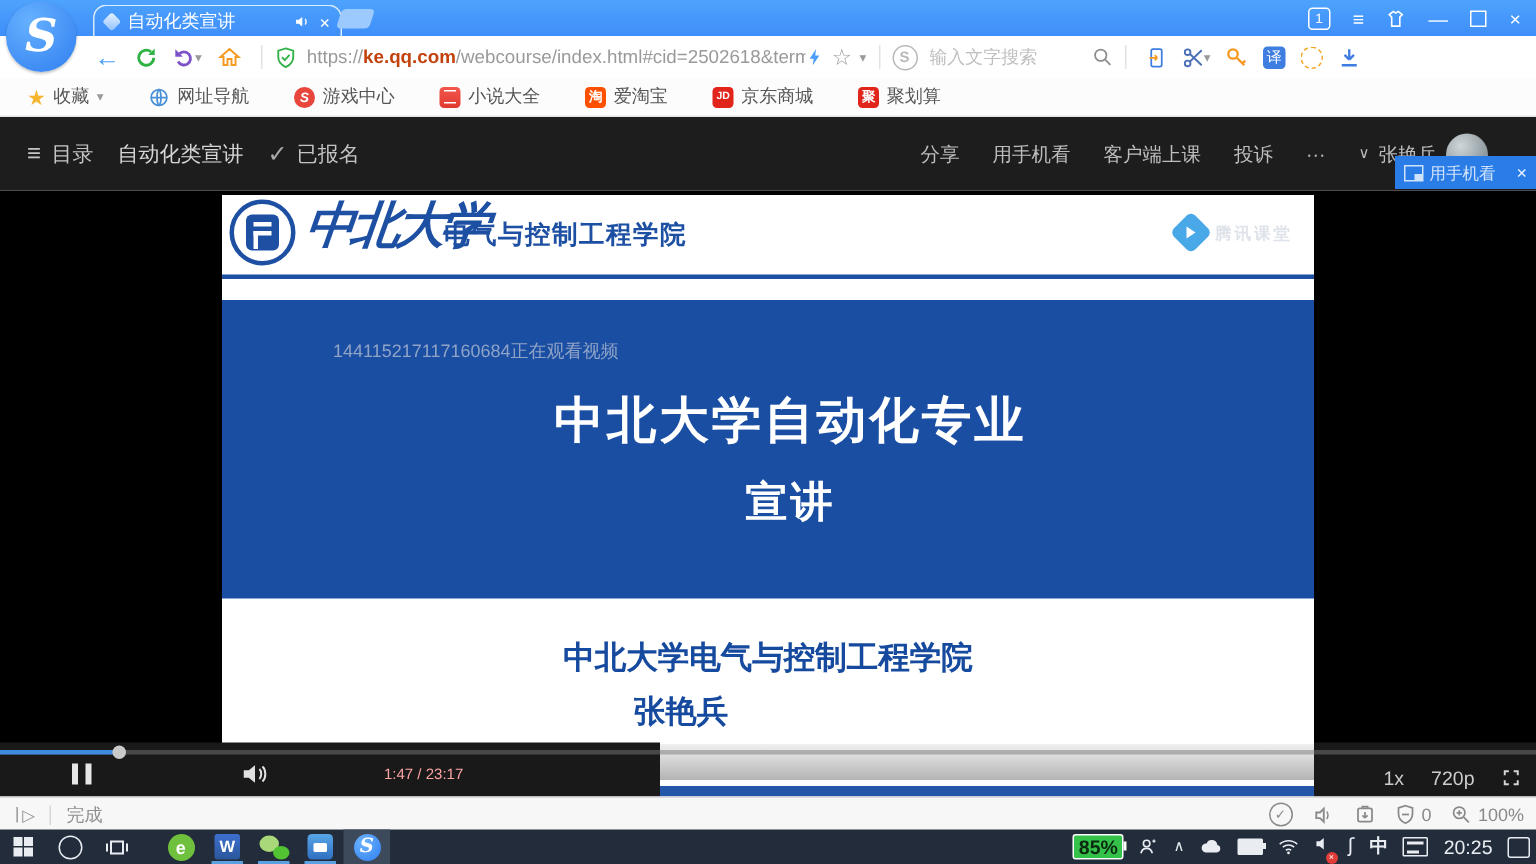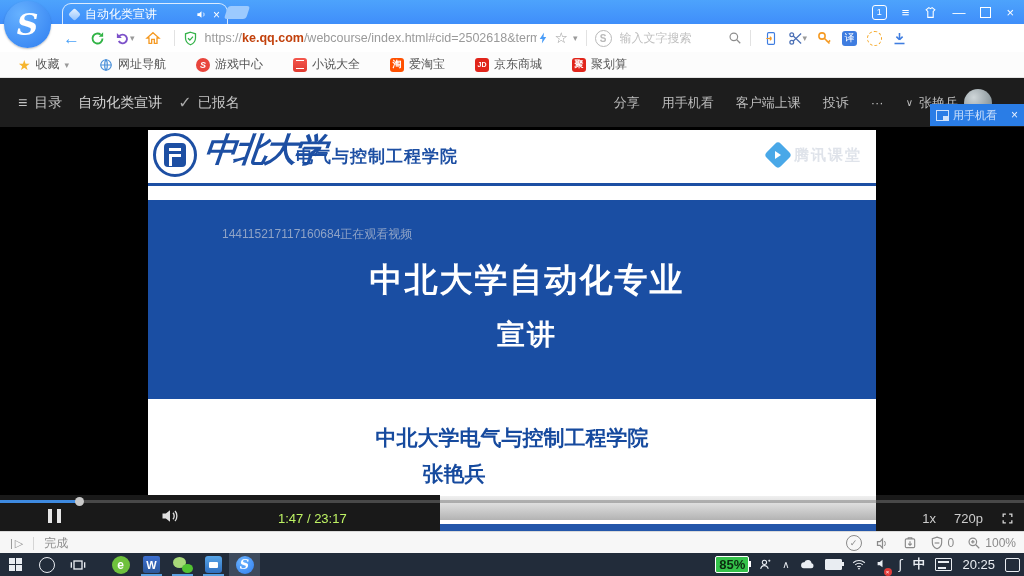--- a/index.html
+++ b/index.html
@@ -64,40 +64,40 @@
   .uni-logo{position:absolute;left:5px;top:3px;width:44px;height:44px;border-radius:50%;border:3px solid #1d4fa3;background:#fff;box-sizing:border-box;display:flex;align-items:center;justify-content:center;}
   .uni-logo .emb{width:22px;height:24px;background:#1d4fa3;border-radius:4px;position:relative;}
   .uni-logo .emb:before{content:"";position:absolute;left:5px;top:5px;width:12px;height:3px;background:#fff;}
   .uni-logo .emb:after{content:"";position:absolute;left:5px;top:11px;width:9px;height:9px;border:3px solid #fff;border-right:none;border-bottom:none;}
   .callig{position:absolute;left:56px;top:-2px;font-family:"DejaVu Serif",serif;font-style:italic;font-weight:900;font-size:33px;letter-spacing:-3px;color:#1d4fa3;transform:skewX(-6deg);white-space:nowrap;}
   .dept{position:absolute;left:148px;top:15px;font-size:17px;font-weight:900;color:#1d4fa3;letter-spacing:1px;white-space:nowrap;}
   .dept-en{position:absolute;left:57px;top:41px;font-size:8px;font-weight:bold;color:#1d4fa3;white-space:nowrap;}
   .qq-wm{position:absolute;right:14px;top:15px;display:flex;align-items:center;gap:6px;}
   .qq-cap{width:20px;height:20px;background:#49a8e8;transform:rotate(45deg);border-radius:4px;display:flex;align-items:center;justify-content:center;}
   .qq-cap i{display:block;width:0;height:0;border-left:6px solid #fff;border-top:4px solid transparent;border-bottom:4px solid transparent;transform:rotate(-45deg);}
-  .qq-txt{font-size:15px;font-weight:bold;color:#dfe3ea;letter-spacing:2px;}
+  .qq-txt{font-size:11px;font-weight:bold;color:#dfe3ea;letter-spacing:2px;}
   .blue-band{position:absolute;left:0;top:70px;width:728px;height:199px;background:#1a4ea3;}
   .viewer-wm{position:absolute;left:74px;top:26px;font-size:12px;color:#8fa3c6;}
   .slide-t1{position:absolute;left:0;top:58px;width:728px;text-align:center;color:#fff;font-size:33px;font-weight:bold;letter-spacing:2px;text-indent:30px;}
   .slide-t2{position:absolute;left:0;top:116px;width:728px;text-align:center;color:#fff;font-size:28px;font-weight:bold;letter-spacing:2px;text-indent:30px;}
   .foot1{position:absolute;left:0;top:294px;width:728px;text-align:center;color:#164a9e;font-size:21px;font-weight:bold;}
   .foot2{position:absolute;left:0;top:330px;width:728px;text-align:center;color:#164a9e;font-size:21px;font-weight:bold;transform:translateX(-58px);}
   .grey-band{position:absolute;left:0;top:366px;width:728px;height:24px;background:linear-gradient(180deg,#f0f0f0,#b3b3b3);}
   .foot3{position:absolute;left:0;top:365px;width:728px;text-align:center;color:#164a9e;font-size:21px;font-weight:bold;transform:translateX(14px);}
   .slide-bot{position:absolute;left:0;top:394px;width:728px;height:7px;background:#2456aa;}
 
   
   .ctrl-left{position:absolute;left:0;top:368px;width:440px;height:36px;background:#191919;}
   .ctrl-right{position:absolute;left:876px;top:368px;width:148px;height:36px;background:#191919;}
   .ptrack{position:absolute;left:0;top:373px;width:1024px;height:3px;background:rgba(120,120,120,.5);z-index:6;}
   .pfill{height:3px;background:#3e8ae0;width:0;}
   .pknob{position:absolute;top:370px;width:9px;height:9px;border-radius:50%;background:#c9c9c9;z-index:7;}
   .pause{position:absolute;left:48px;top:382px;display:flex;gap:5px;}
   .pause i{display:block;width:4px;height:14px;background:#e6e6e6;}
-  .ptime{position:absolute;left:256px;top:384px;font-size:13px;color:#bef264;margin-left:22px;}
+  .ptime{position:absolute;left:256px;top:384px;font-size:10px;color:#fca5a5;}
   .pright{position:absolute;right:10px;top:384px;display:flex;align-items:center;gap:18px;color:#cccccc;font-size:13px;}
 
   
   .statusbar{position:absolute;left:0;top:531px;width:1024px;height:22px;background:#f7f7f7;border-top:1px solid #dadada;box-sizing:border-box;z-index:20;}
   .statusbar .left{position:absolute;left:10px;top:0;height:22px;display:flex;align-items:center;gap:10px;color:#8f8f8f;font-size:12px;}
   .statusbar .vline{width:1px;height:13px;background:#d5d5d5;}
   .statusbar .right{position:absolute;right:8px;top:0;height:22px;display:flex;align-items:center;gap:13px;color:#8a8a8a;font-size:12px;}
   .cc{width:14px;height:14px;border:1.2px solid #8a8a8a;border-radius:50%;font-size:9px;display:flex;align-items:center;justify-content:center;color:#8a8a8a;}
 
   

